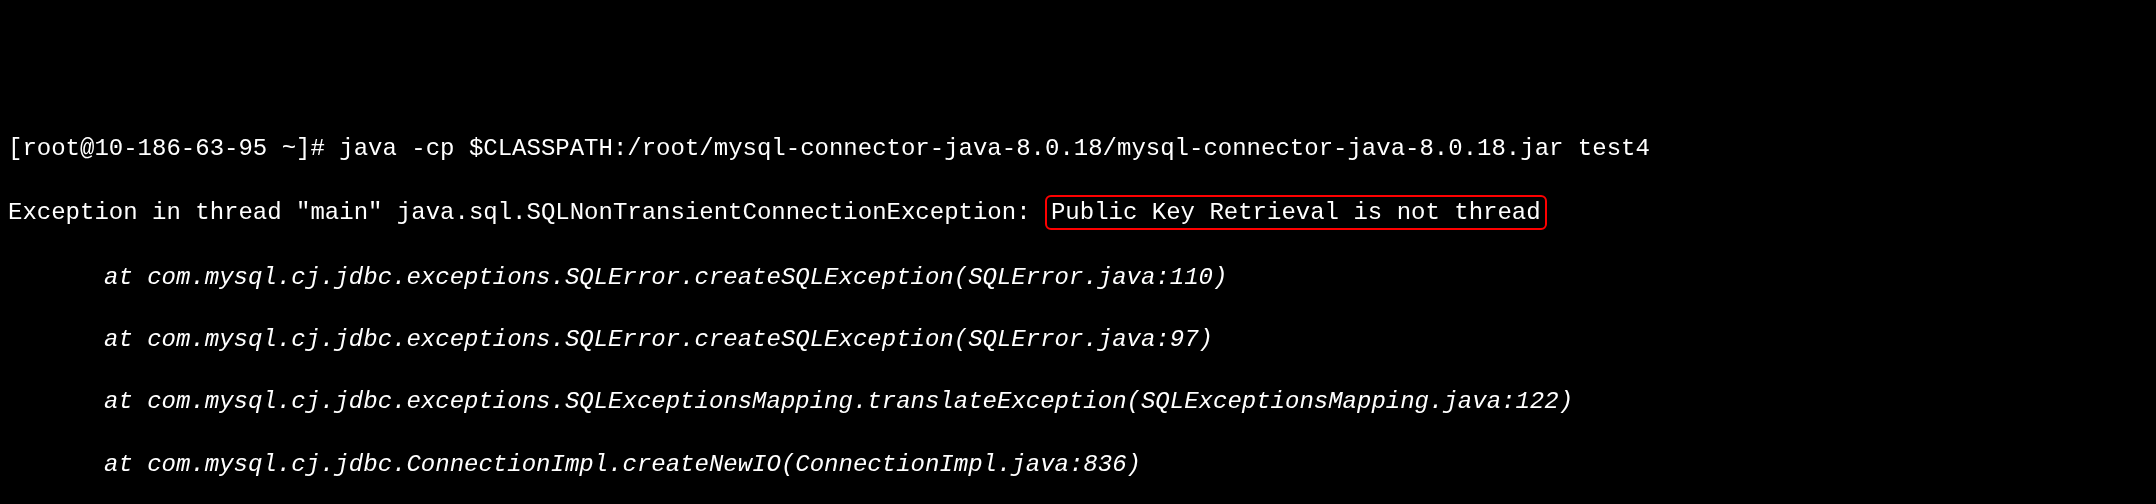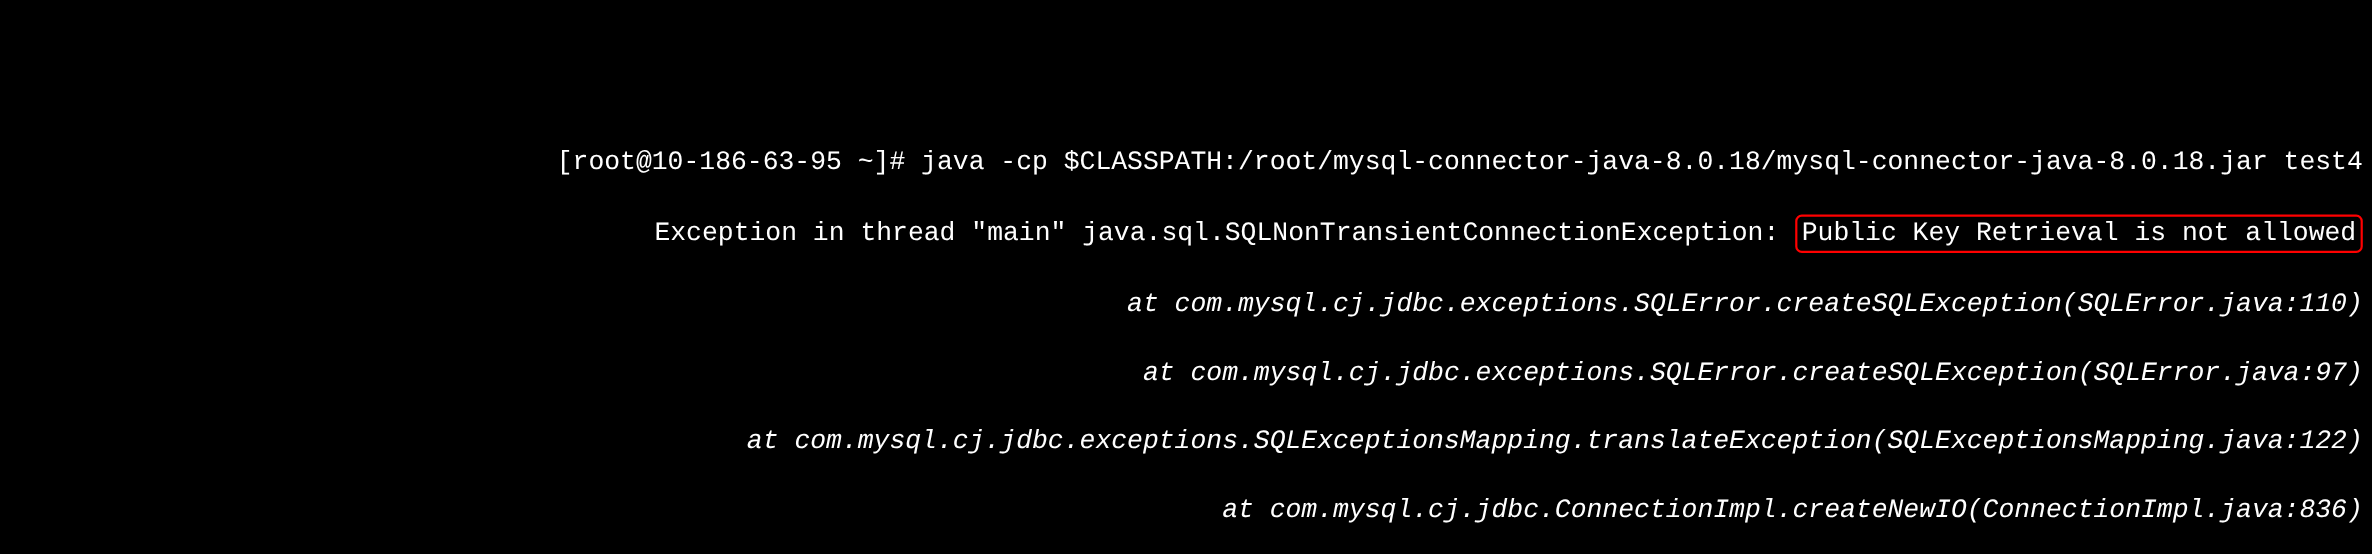--- a/index.html
+++ b/index.html
@@ -14,40 +14,39 @@
       font-size: 24px;
       line-height: 1.3;
       padding: 8px;
       white-space: pre;
       width: 2156px;
       height: 504px;
       overflow: hidden;
     }
     .terminal-line {
       display: block;
-      text-align: right;
     }
     .highlight-box {
       border: 2px solid #ff0000;
       border-radius: 6px;
       padding: 0 4px;
       display: inline-block;
     }
     .indent {
       padding-left: 96px;
       font-style: italic;
     }
   </style>
 </head>
 <body>
 
 
 
 <div class="terminal-line"><span>[root@10-186-63-95 ~]# </span><span>java -cp $CLASSPATH:/root/mysql-connector-java-8.0.18/mysql-connector-java-8.0.18.jar test4</span></div>
-<div class="terminal-line"><span>Exception in thread "main" java.sql.SQLNonTransientConnectionException: </span><span class="highlight-box">Public Key Retrieval is not allowed</span></div>
+<div class="terminal-line"><span>Exception in thread "main" java.sql.SQLNonTransientConnectionException: </span><span class="highlight-box">Public Key Retrieval is not thread</span></div>
 <div class="terminal-line indent">at com.mysql.cj.jdbc.exceptions.SQLError.createSQLException(SQLError.java:110)</div>
 <div class="terminal-line indent">at com.mysql.cj.jdbc.exceptions.SQLError.createSQLException(SQLError.java:97)</div>
 <div class="terminal-line indent">at com.mysql.cj.jdbc.exceptions.SQLExceptionsMapping.translateException(SQLExceptionsMapping.java:122)</div>
 <div class="terminal-line indent">at com.mysql.cj.jdbc.ConnectionImpl.createNewIO(ConnectionImpl.java:836)</div>
 
 
 
 
 
 

